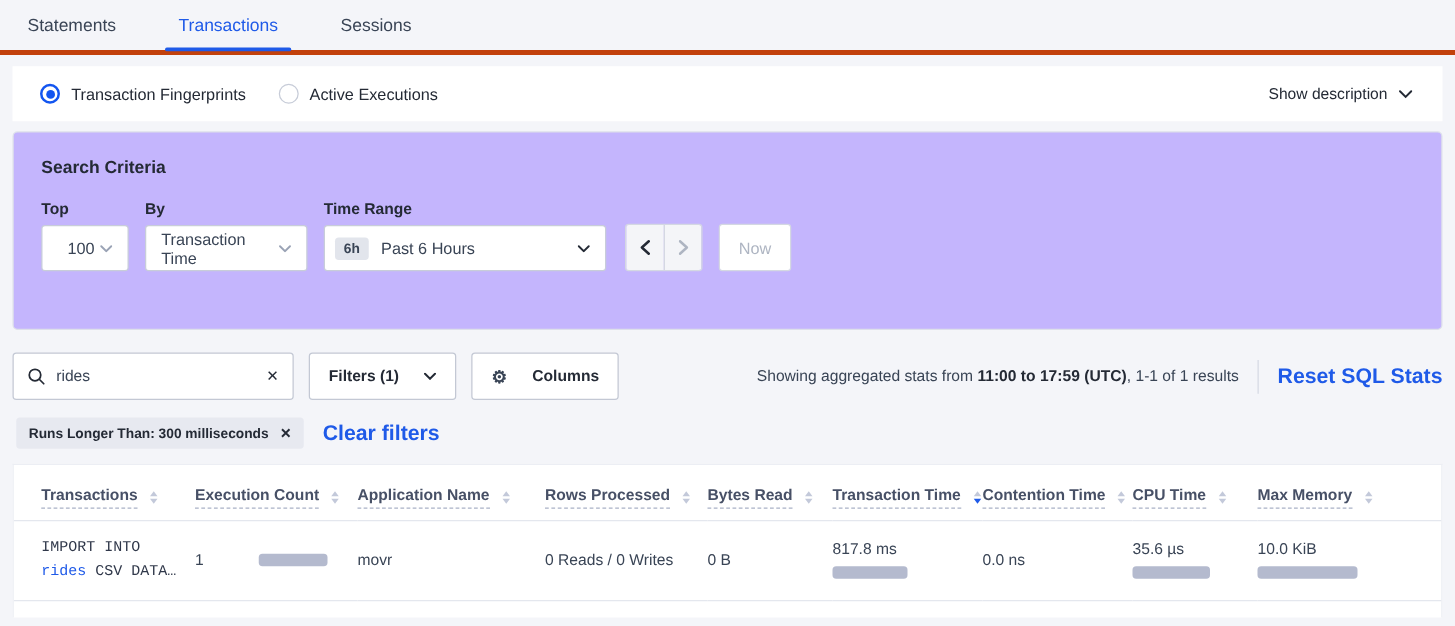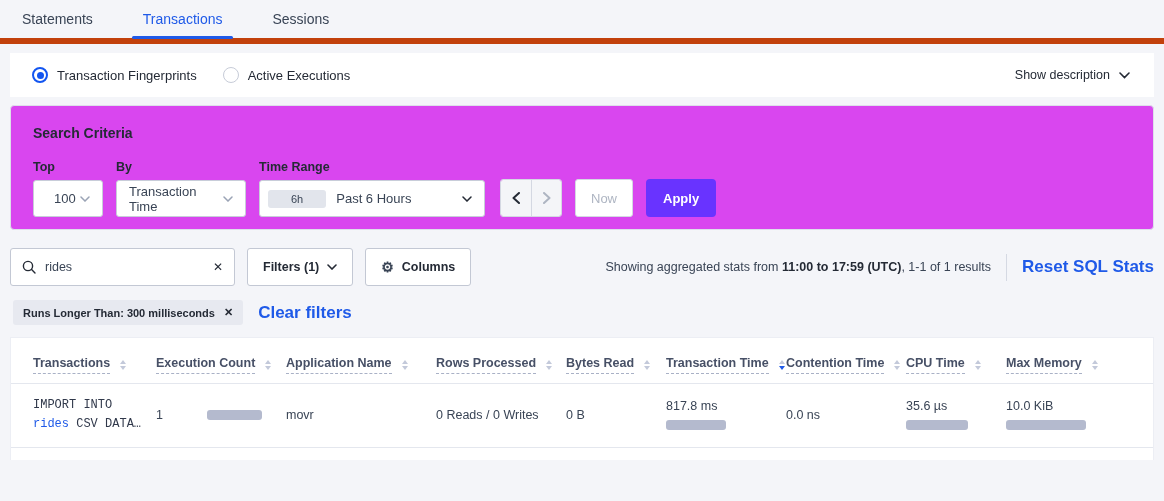--- a/index.html
+++ b/index.html
@@ -1,61 +1,61 @@
 <!DOCTYPE html>
 <html><head>
 <meta charset="utf-8">
 <style>
   * { margin:0; padding:0; box-sizing:border-box; }
   html,body { width:1164px; height:501px; overflow:hidden; }
   body { background:#F4F5F9; font-family:"Liberation Sans", sans-serif; color:#394455; }
 
   
-  .tabbar { height:44px; border-bottom:6px solid #c2410c; display:flex; align-items:stretch; padding-left:11px;text-align:center; }
+  .tabbar { height:44px; border-bottom:4px solid #c2410c; display:flex; align-items:stretch; padding-left:11px;text-align:center; }
   .tab { padding:0 11px; margin-right:28px; font-size:14px; color:#394455; display:flex; align-items:center; position:relative; cursor:pointer; }
   .tab.active { color:#1F5AE8; font-weight:500; }
   .tab.active::after { content:""; position:absolute; left:0; right:0; bottom:-1px; height:3px; background:#1F5AE8; border-radius:2px; }
 
   
   .radio-band { margin:9px 10px 0; background:#fff; height:44px; display:flex; align-items:center; padding:0 24px 0 22px; }
   .radio-opt { display:flex; align-items:center; cursor:pointer; }
   .radio-opt + .radio-opt { margin-left:26px;align-items:flex-end; }
   .radio-circle { width:16px; height:16px; border-radius:50%; border:1.5px solid #C7CCD8; background:#fff; position:relative; flex:none; }
   .radio-circle.sel { border:2.5px solid #1355F0; }
   .radio-circle.sel::after { content:""; position:absolute; left:50%; top:50%; width:7px; height:7px; margin:-3.5px 0 0 -3.5px; border-radius:50%; background:#1355F0; }
   .radio-label { margin-left:9px; font-size:13px; color:#242A35; }
   .show-desc { margin-left:auto; display:flex; align-items:center; gap:9px; font-size:12.5px; color:#242A35; cursor:pointer; }
 
   
-  .criteria-card { margin:8px 10px 0; background:#d946ef; border:1px solid #DDE0EA; border-radius:4px; padding:19px 22px 20px; height:125px; }
+  .criteria-card { margin:8px 10px 0; background:#c4b5fd; border:1px solid #DDE0EA; border-radius:4px; padding:19px 22px 20px; height:159px; }
   .criteria-title { font-size:14px; font-weight:700; color:#242A35; }
   .criteria-controls { display:flex; align-items:flex-end; margin-top:19px; }
   .field-label { font-size:12.5px; font-weight:700; color:#242A35; margin-bottom:6px; }
   .select { height:37px; border:1px solid #C8CDD9; border-radius:3px; background:#fff; display:flex; align-items:center; padding:0 12px; font-size:13px; color:#394455; cursor:pointer; }
   .sel-top { width:70px;padding-left:20px; }
   .sel-by { width:130px; }
   .grp { margin-right:13px; }
   .sel-range { width:226px; padding:0 12px 0 8px; }
-  .range-badge { background:#E2E5EC; border-radius:3px; font-size:11px; font-weight:400; color:#394455; padding:3px 23px; }
+  .range-badge { background:#E2E5EC; border-radius:3px; font-size:11px; font-weight:700; color:#394455; padding:3px 7px; }
   .range-text { margin-left:10px; }
   .chev { margin-left:auto; flex:none; display:flex; }
   .arrow-group { display:flex; margin-left:15px; border:1px solid #D4D8E2; border-radius:3px; overflow:hidden; height:38px; }
   .arrow-btn { width:30px; display:flex; align-items:center; justify-content:center; background:#F4F5F8; cursor:pointer; border:none; }
   .arrow-btn + .arrow-btn { border-left:1px solid #D4D8E2; }
   .now-btn { margin-left:13px; height:38px; padding:0 15px; background:#fff; border:1px solid #D4D8E2; border-radius:3px; color:#AEB5C2; font-size:13px; font-family:inherit; cursor:pointer; }
   .apply-btn { margin-left:13px; height:38px; padding:0 17px; background:#6933FF; border:none; border-radius:4px; color:#fff; font-weight:700; font-size:13px; font-family:inherit; cursor:pointer; }
 
   
   .results-wrap { margin:0 10px; }
   .results-title { margin-top:28px; font-size:13.5px; font-weight:700; color:#242A35; }
   .controls-row { margin-top:18px; display:flex; align-items:center; }
   .search-box { width:225px; height:38px; border:1px solid #C3C8D4; border-radius:3px; background:#fff; display:flex; align-items:center; padding:0 11px; }
   .search-box input { border:none; outline:none; flex:1; margin-left:9px; font-size:12.5px; color:#394455; font-family:inherit; min-width:0; }
   .clear-x { color:#242A35; font-size:12px; cursor:pointer; line-height:1; }
-  .btn-outline { margin-left:12px; height:38px; border:1px solid #C3C8D4; border-radius:3px; background:#fff; padding:0 15px; font-size:12.5px; font-weight:700; color:#242A35; display:flex; align-items:center; gap:8px; cursor:pointer; font-family:inherit; }
+  .btn-outline { margin-left:12px; height:38px; border:1px solid #C3C8D4; border-radius:3px; background:#fff; padding:0 15px; font-size:12.5px; font-weight:700; color:#242A35; display:flex; align-items:center; gap:20px; cursor:pointer; font-family:inherit; }
   .gear { font-size:14px; line-height:1; color:#394455; }
   .stats { margin-left:auto; font-size:12.5px; color:#394455; white-space:nowrap; }
   .stats b { color:#242A35; }
   .vdiv { width:1px; height:27px; background:#D5D9E3; margin:0 15px; }
   .link { color:#1F5AE8; font-size:17px; font-weight:600; cursor:pointer; white-space:nowrap; text-decoration:none; }
 
   .pill-row { margin-top:14px; display:flex; align-items:center; padding-left:3px; }
   .pill { background:#E7E9F0; border-radius:3px; padding:6px 10px; font-size:11px; font-weight:700; color:#242A35; display:flex; align-items:center; gap:9px; }
   .pill .x { cursor:pointer; font-size:11px; }
   .clear-filters { margin-left:15px; }
@@ -150,21 +150,20 @@
             <path d="M7 1L1.5 6 7 11" stroke="#242A35" stroke-width="2" fill="none" stroke-linecap="round" stroke-linejoin="round"></path>
           </svg>
       </button>
       <button class="arrow-btn">
         <svg width="8" height="12" viewBox="0 0 8 12">
             <path d="M1 1l5.5 5L1 11" stroke="#AEB5C2" stroke-width="2" fill="none" stroke-linecap="round" stroke-linejoin="round"></path>
           </svg>
       </button>
     </div>
     <button class="now-btn">Now</button>
-    <button class="apply-btn">Apply</button>
   </div>
 </div>
 
 <div class="results-wrap">
 
   <div class="controls-row">
     <div class="search-box">
       <svg width="14" height="14" viewBox="0 0 14 14">
           <circle cx="6" cy="6" r="4.6" stroke="#242A35" stroke-width="1.4" fill="none"></circle>
           <path d="M9.6 9.6L13 13" stroke="#242A35" stroke-width="1.4" stroke-linecap="round"></path>

